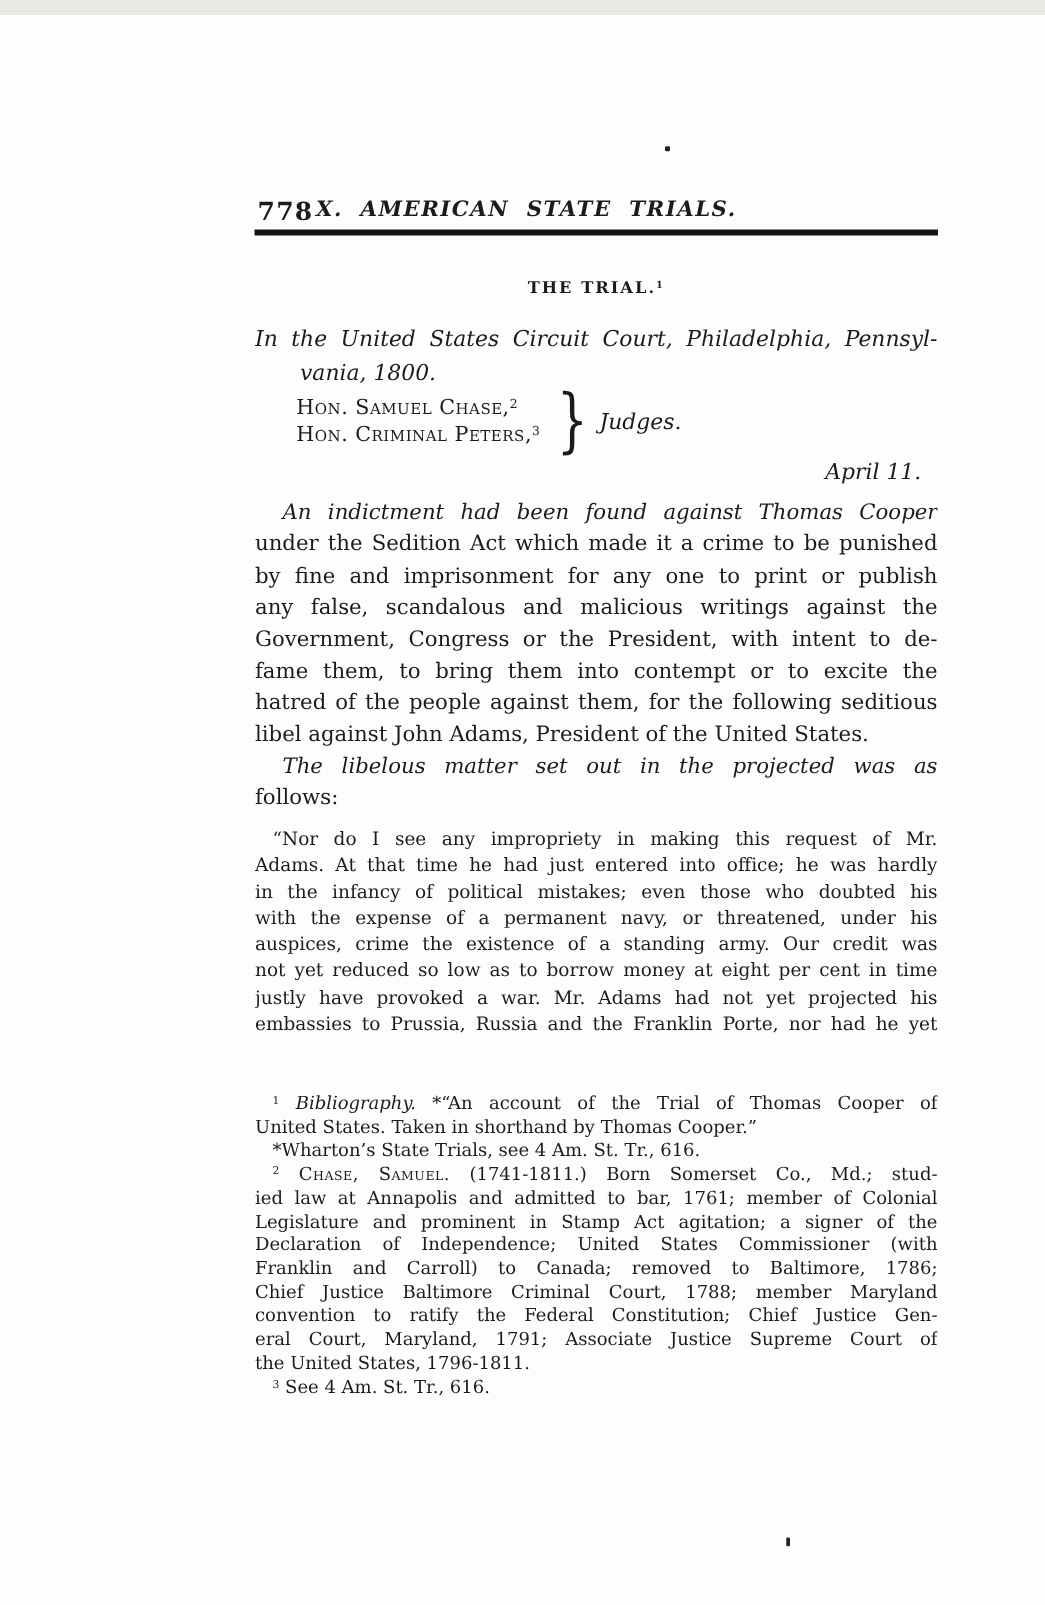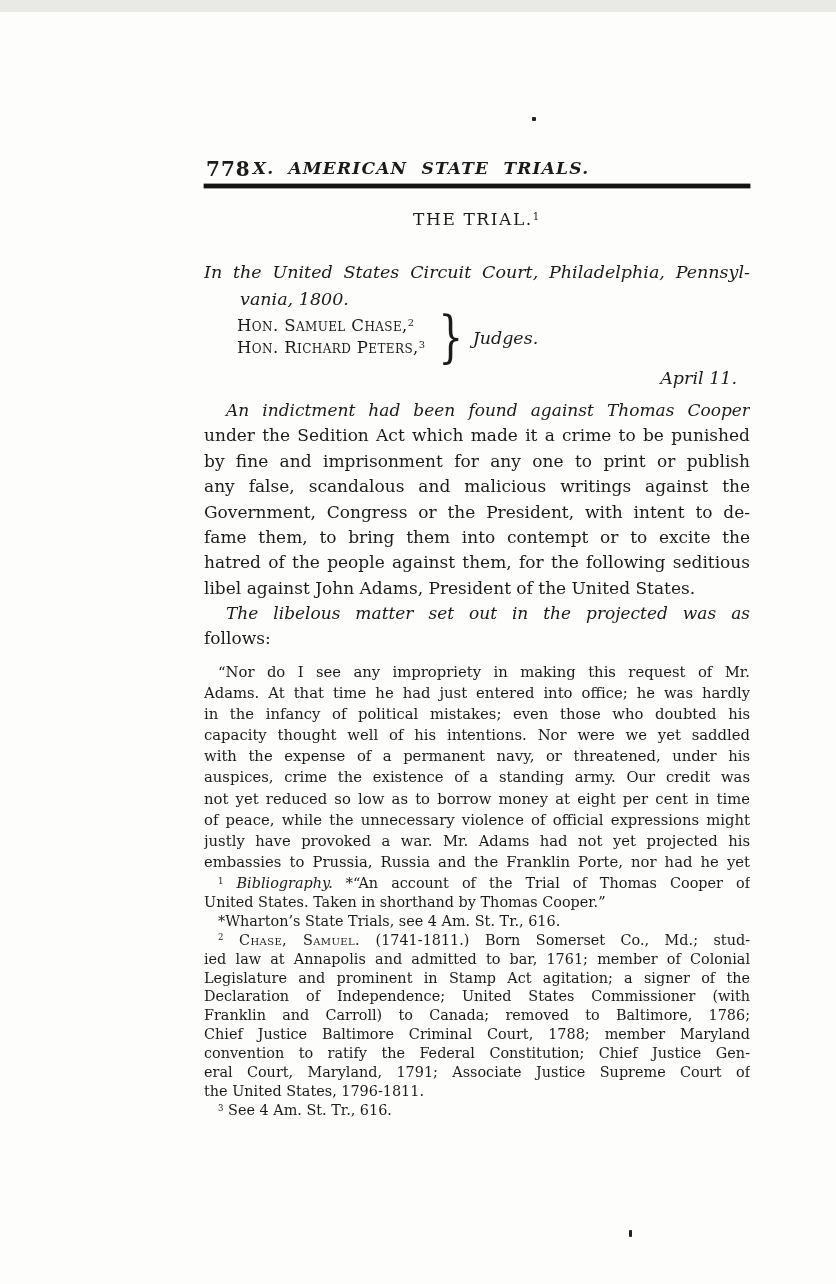--- a/index.html
+++ b/index.html
@@ -20,22 +20,22 @@
   .running{
     position:absolute;left:0;right:0;top:3px;text-align:center;
     transform:translateX(-56px);
     font-style:italic;font-weight:bold;font-size:17px;
     letter-spacing:1.2px;word-spacing:7px;
   }
   .rule{position:absolute;top:172px;left:0;width:100%;height:4px;background:#131313;
         box-shadow:0 0 0 0.4px #131313;}
 
   
-  .title{position:absolute;top:197px;left:0;width:100%;text-align:center;
-         font-weight:normal;font-size:17px;letter-spacing:1.6px;}
+  .title{position:absolute;top:211px;left:0;width:100%;text-align:center;
+         font-weight:bold;font-size:13px;letter-spacing:1.6px;}
 
   
   .court{position:absolute;top:247px;left:0;width:100%;
          font-style:italic;font-size:17.5px;line-height:27px;}
   .court .l2{padding-left:36px;}
 
   
   .judges{position:absolute;top:303px;left:33px;display:flex;align-items:center;}
   .jname{font-size:16.5px;line-height:22px;}
   .sc{font-variant:small-caps;letter-spacing:0.4px;}
@@ -88,21 +88,21 @@
     <div class="title"><span>THE TRIAL.</span><sup>1</sup></div>
 
     <div class="court">
       <div class="line just">In the United States Circuit Court, Philadelphia, Pennsyl-</div>
       <div class="line l2">vania, 1800.</div>
     </div>
 
     <div class="judges">
       <div class="jnames">
         <div class="jname"><span class="sc">Hon. Samuel Chase,</span><sup>2</sup></div>
-        <div class="jname"><span class="sc">Hon. Richard Peters,</span><sup>3</sup></div>
+        <div class="jname"><span class="sc">Hon. Criminal Peters,</span><sup>3</sup></div>
       </div>
       <div class="brace">}</div>
       <div class="jlabel it">Judges.</div>
     </div>
 
     <div class="dateline it">April 11.</div>
 
     <div class="body1">
         <div class="line just ind">An indictment had been found against Thomas Cooper</div>
         <div class="line just">under the Sedition Act which made it a crime to be punished</div>
@@ -115,25 +115,23 @@
       </div>
     <div class="body2">
         <div class="line just ind">The libelous matter set out in the projected was as</div>
         <div class="line">follows:</div>
       </div>
 
     <div class="quote">
         <div class="line just ind">“Nor do I see any impropriety in making this request of Mr.</div>
         <div class="line just">Adams. At that time he had just entered into office; he was hardly</div>
         <div class="line just">in the infancy of political mistakes; even those who doubted his</div>
-        <div class="line just">capacity thought well of his intentions.  Nor were we yet saddled</div>
         <div class="line just">with the expense of a permanent navy, or threatened, under his</div>
         <div class="line just">auspices, crime the existence of a standing army.  Our credit was</div>
         <div class="line just">not yet reduced so low as to borrow money at eight per cent in time</div>
-        <div class="line just">of peace, while the unnecessary violence of official expressions might</div>
         <div class="line just">justly have provoked a war.  Mr. Adams had not yet projected his</div>
         <div class="line just">embassies to Prussia, Russia and the Franklin Porte, nor had he yet</div>
       </div>
 
     <div class="footnotes">
         <div class="line just ind"><span class="sup">1</span><span> </span><span class="it">Bibliography.</span><span>  *“An account of the Trial of Thomas Cooper of</span></div>
         <div class="line">United States.  Taken in shorthand by Thomas Cooper.”</div>
         <div class="line ind">*Wharton’s State Trials, see 4 Am. St. Tr., 616.</div>
         <div class="line just ind"><span class="sup">2</span><span> </span><span class="sc">Chase, Samuel.</span><span>  (1741-1811.)  Born Somerset Co., Md.; stud-</span></div>
         <div class="line just">ied law at Annapolis and admitted to bar, 1761; member of Colonial</div>

